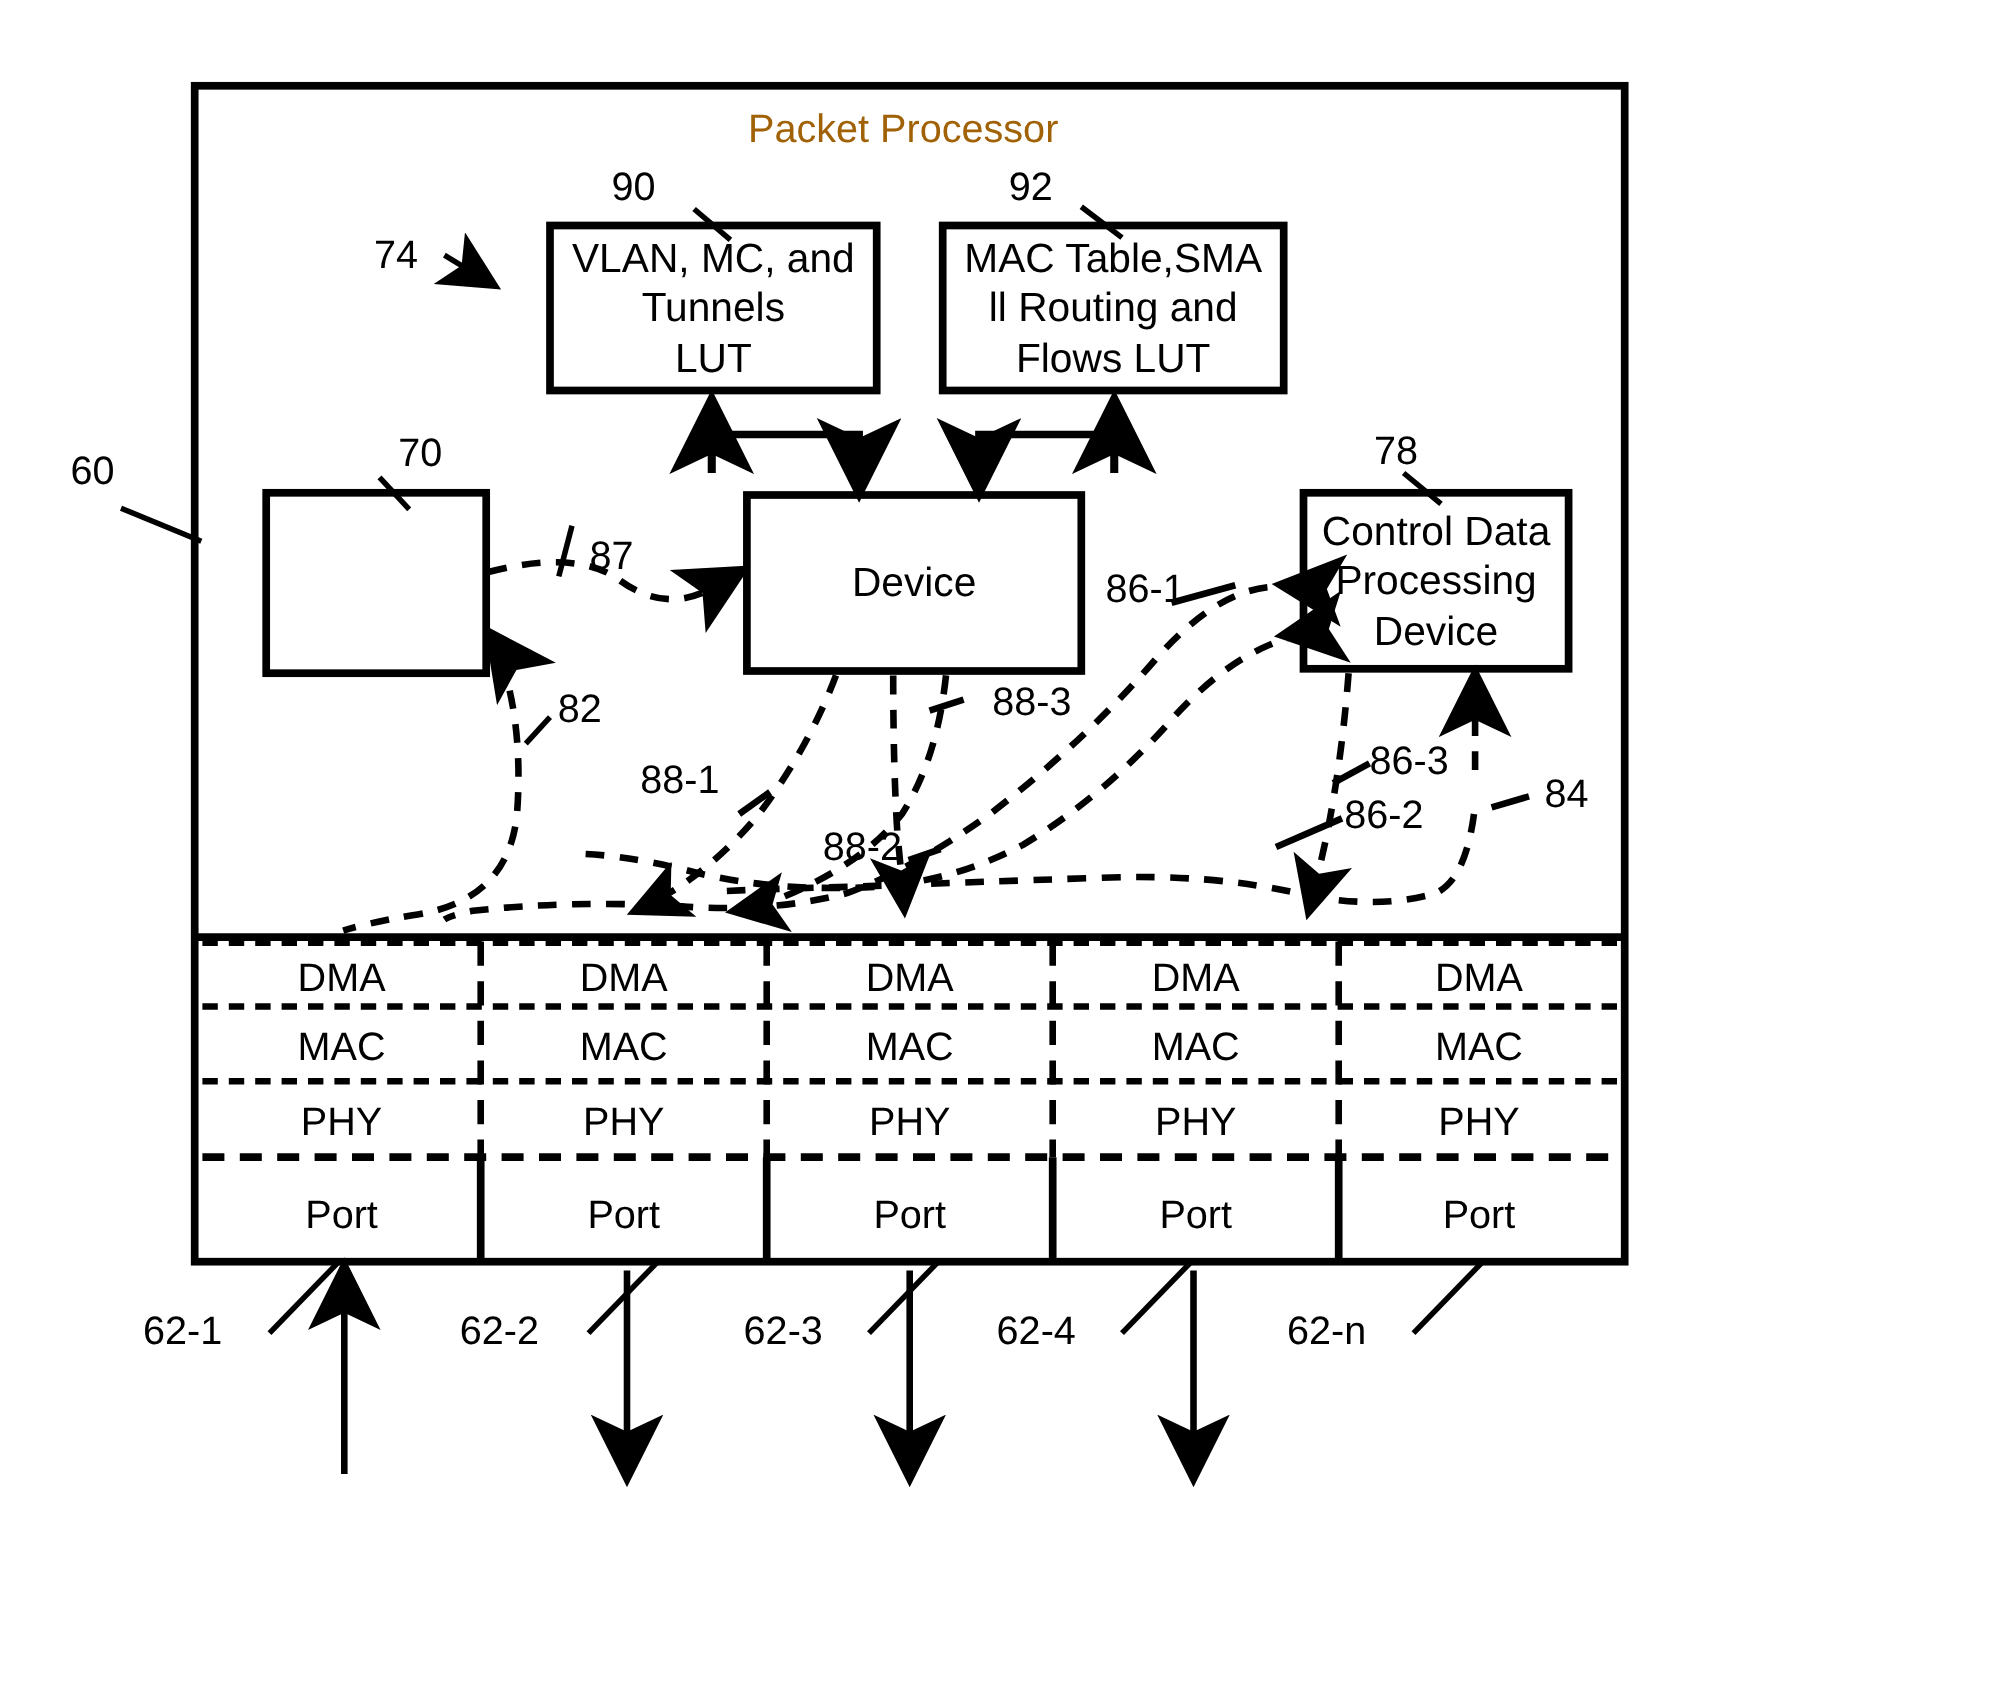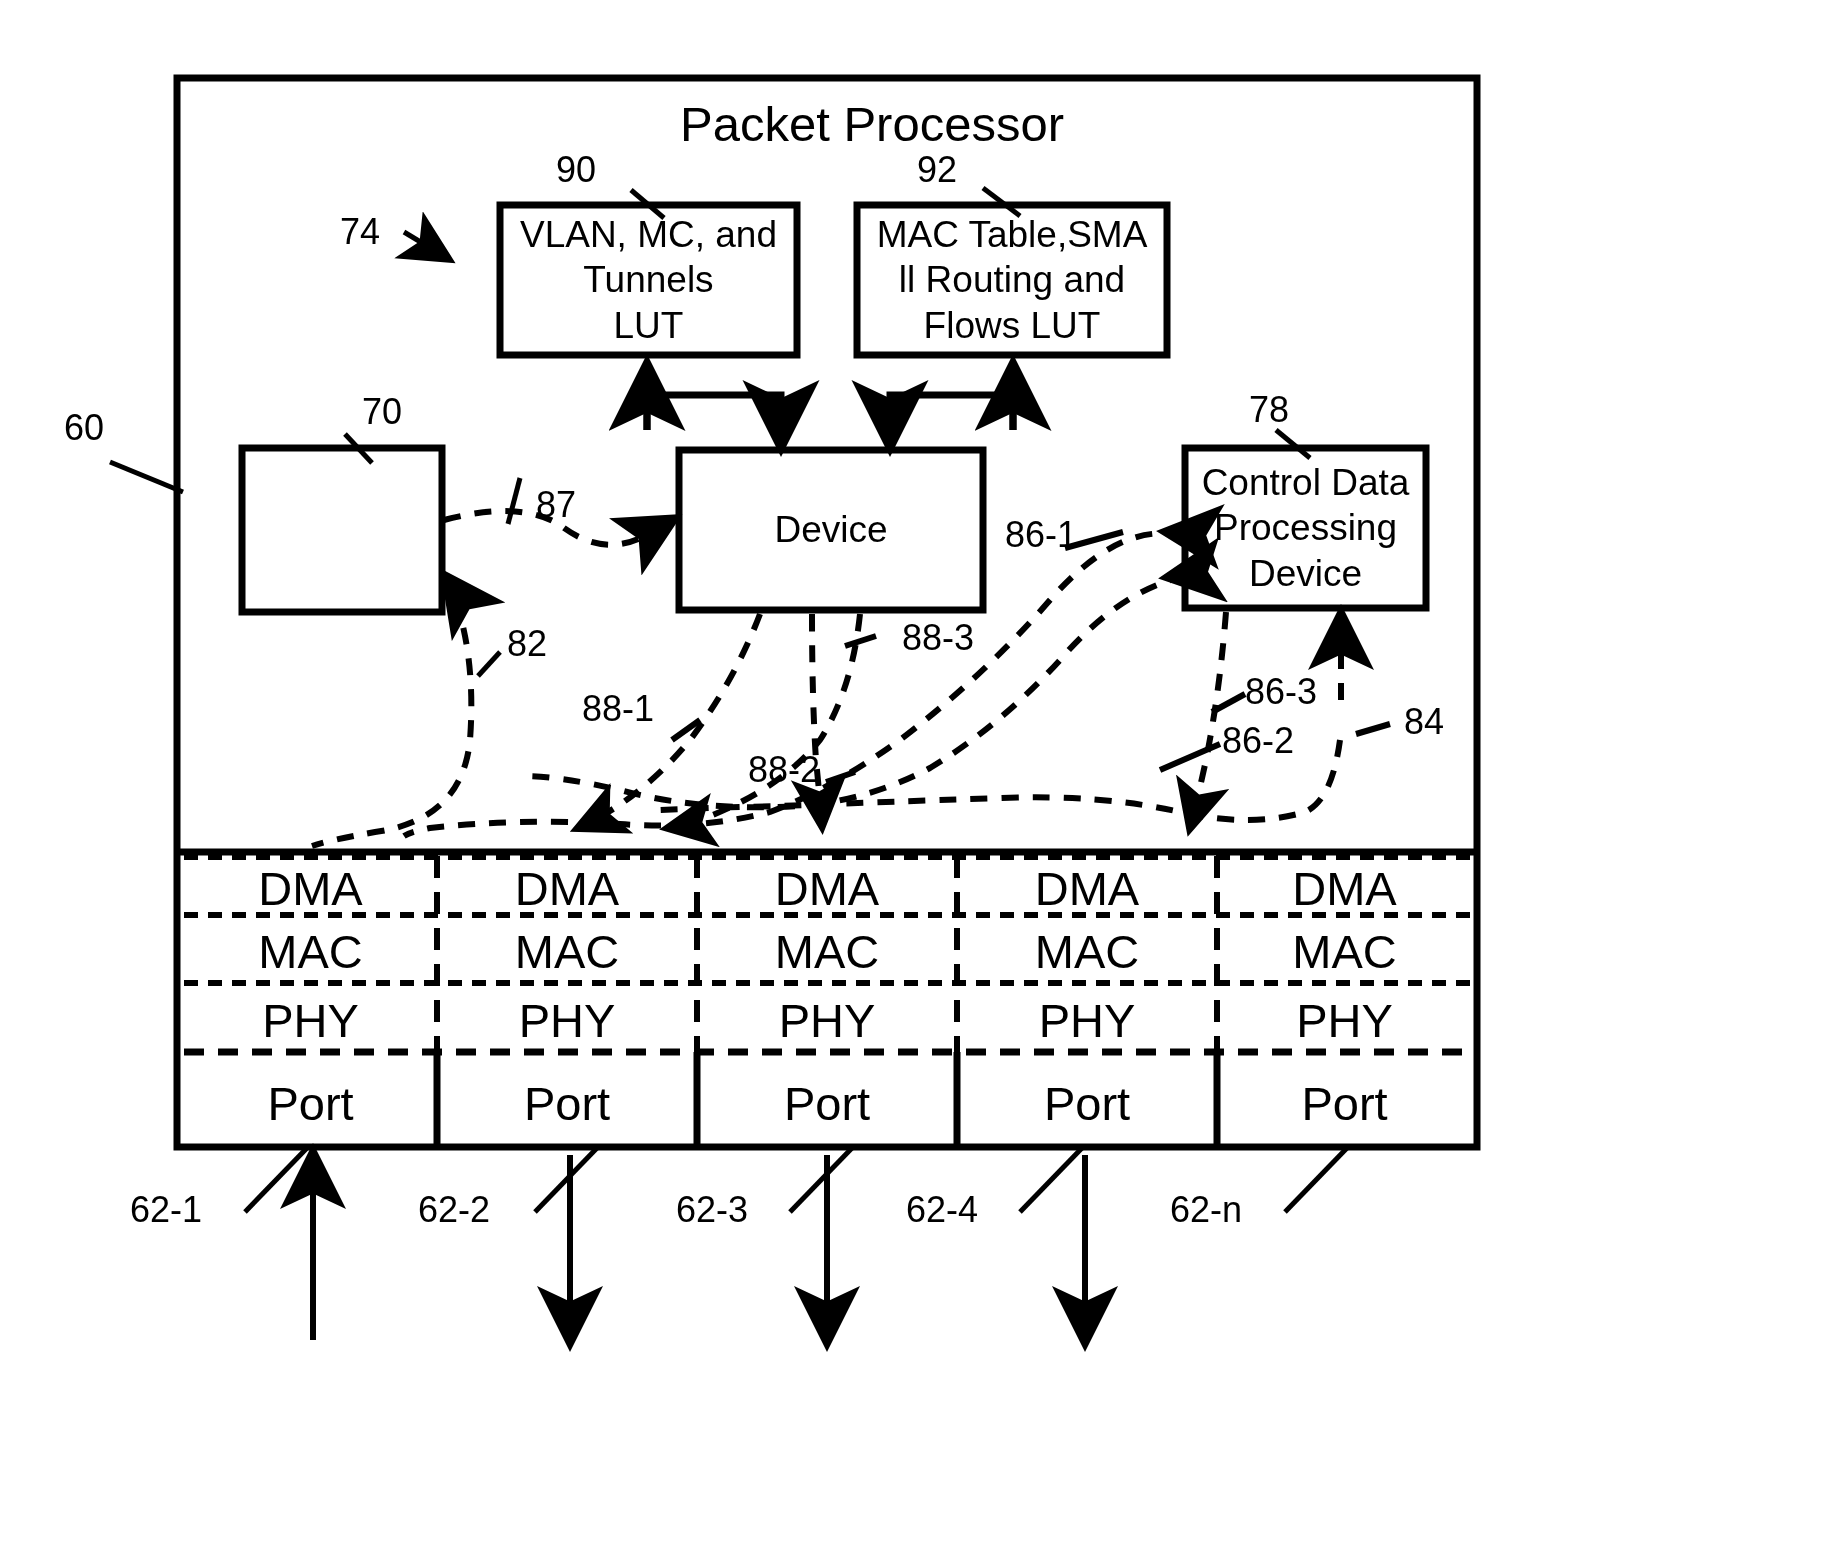--- a/index.html
+++ b/index.html
@@ -5,22 +5,22 @@
   html,body{margin:0;padding:0;background:#ffffff;}
   body{width:1824px;height:1543px;position:relative;overflow:hidden;
        font-family:"Liberation Sans","DejaVu Sans",sans-serif;color:#000;}
   #stage{position:absolute;left:0;top:0;width:1824px;height:1543px;}
   svg#art{position:absolute;left:0;top:0;width:1824px;height:1543px;}
 
   .lbl{position:absolute;font-size:36px;line-height:1;white-space:nowrap;color:#000;}
   .boxtext{position:absolute;display:flex;align-items:center;justify-content:center;
            text-align:center;font-size:37px;line-height:1.22;color:#000;}
   .celltext{position:absolute;display:flex;align-items:center;justify-content:center;
-            font-size:47px;color:#000;width:100%;text-align:center;}
-  .title{position:absolute;font-size:49px;color:#000000;white-space:nowrap;}
+            font-size:36px;color:#000;width:100%;text-align:center;}
+  .title{position:absolute;font-size:36px;color:#a16207;white-space:nowrap;}
 </style>
 </head>
 <body>
 
 <div id="stage">
 
 <svg id="art" viewBox="0 0 1824 1543">
   <defs>
     <marker id="ah" markerWidth="14" markerHeight="14" refX="9" refY="5.5" orient="auto" markerUnits="strokeWidth">
       <path d="M0,0 L11,5.5 L0,11 L2.6,5.5 z" fill="#000"></path>

